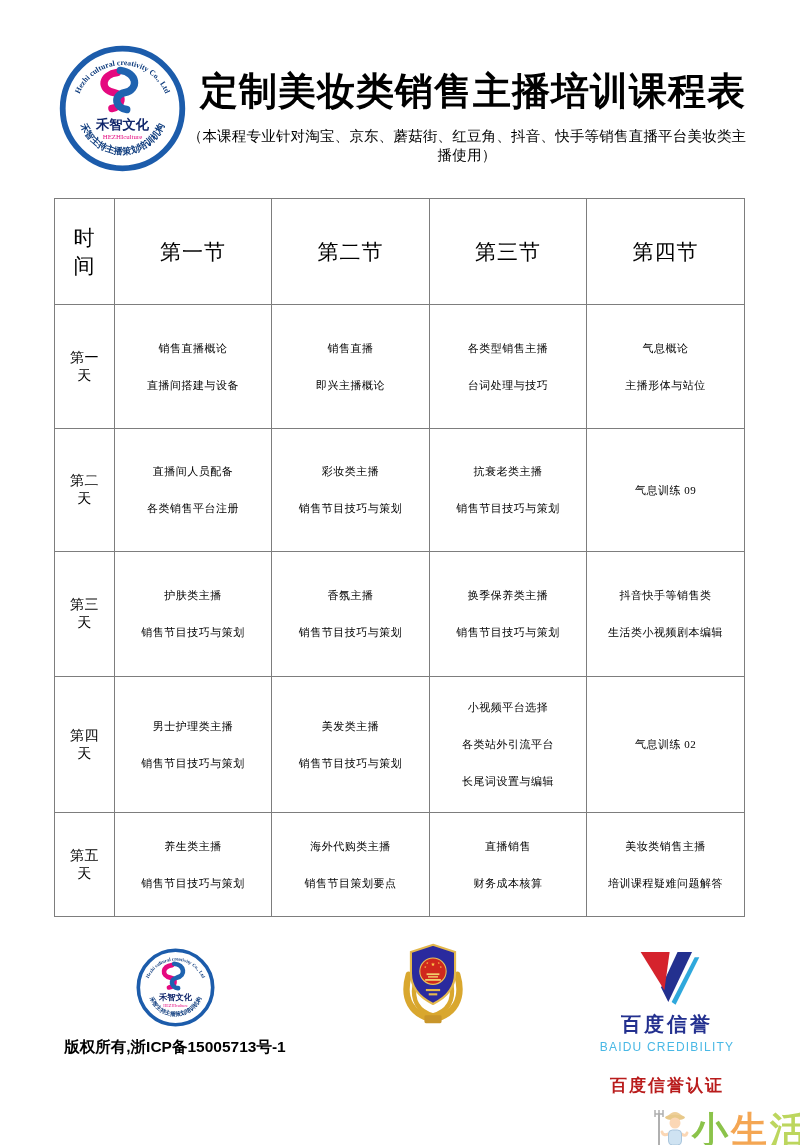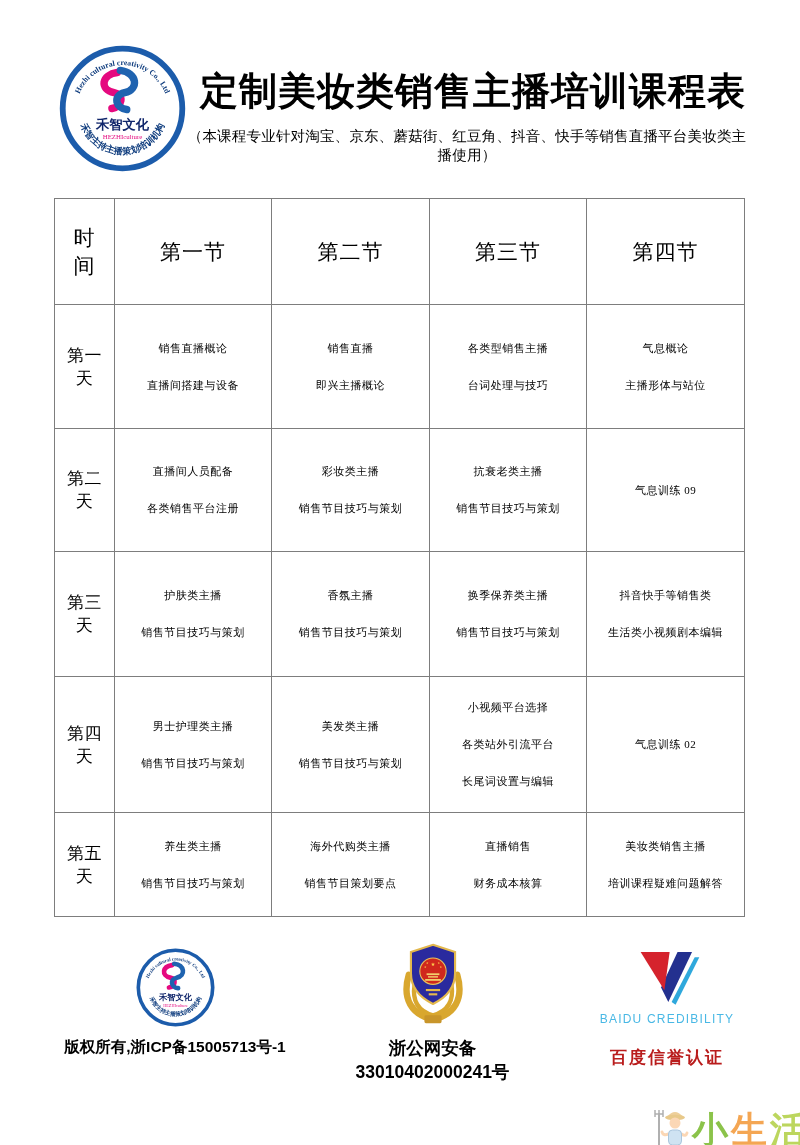--- a/index.html
+++ b/index.html
@@ -17,21 +17,21 @@
                    border-collapse:collapse; table-layout:fixed; }
   .schedule th, .schedule td { border:1px solid #7d7d7d; text-align:center;
                    vertical-align:middle; padding:12px; font-weight:normal; }
   .schedule thead tr { height:106px; }
   .schedule th { font-size:21px; letter-spacing:1px; }
   .schedule tbody tr:nth-child(1){ height:124px; }
   .schedule tbody tr:nth-child(2){ height:123px; }
   .schedule tbody tr:nth-child(3){ height:125px; }
   .schedule tbody tr:nth-child(4){ height:123px; }
   .schedule tbody tr:nth-child(5){ height:104px; }
-  .day-cell { font-size:17px; letter-spacing:0.5px; }
+  .day-cell { font-size:14px; letter-spacing:0.5px; }
   .cell .line { line-height:37px; font-size:11px; letter-spacing:0.5px; }
 
   
   .footer-left  { position:absolute; left:62px;  top:948px; width:226px; text-align:center; }
   .logo-footer  { width:79px; height:79px; }
   .copyright    { margin-top:6px; font-size:15.5px; font-weight:bold;
                   font-family:"Liberation Sans","DejaVu Sans",sans-serif; }
   .footer-center{ position:absolute; left:330px; top:942px; width:205px; text-align:center; }
   .badge-svg    { width:72px; height:84px; }
   .police-filing{ margin-top:6px; font-size:17.5px; font-weight:bold;
@@ -231,29 +231,29 @@
       <text x="42" y="31" font-size="4" fill="#ffd34d" text-anchor="middle">★</text>
       <text x="58" y="31" font-size="4" fill="#ffd34d" text-anchor="middle">★</text>
       <text x="39" y="37" font-size="4" fill="#ffd34d" text-anchor="middle">★</text>
       <text x="61" y="37" font-size="4" fill="#ffd34d" text-anchor="middle">★</text>
       <rect x="41" y="44" width="18" height="2.5" fill="#f2cf6b"></rect>
       <rect x="43" y="48" width="14" height="2" fill="#f2cf6b"></rect>
       <rect x="39" y="52" width="22" height="2.5" fill="#f2cf6b"></rect>
       <rect x="40" y="66" width="20" height="3" fill="#e3b84d"></rect>
       <rect x="44" y="72" width="12" height="3" fill="#e3b84d"></rect>
     </svg>
-    <div class="police-filing">浙公网安备 33010402000241号</div>
   </div>
 
   <div class="footer-right">
     <svg class="baidu-v-svg" viewBox="0 0 100 88">
       <polygon points="66,6 88,6 52,82 41,60" fill="#23308f"></polygon>
       <polygon points="10,6 54,6 46,64" fill="#d5232d"></polygon>
       <polygon points="92,14 99,14 63,86 57,82" fill="#2fa8dc"></polygon>
     </svg>
+    <div class="baidu-title">百度信誉</div>
     <div class="baidu-sub">BAIDU CREDIBILITY</div>
     <div class="baidu-caption">百度信誉认证</div>
   </div>
 
   <div class="watermark">
     <svg class="wm-figure-svg" viewBox="0 0 36 62">
       <line x1="5" y1="8" x2="5" y2="52" stroke="#b0b0b0" stroke-width="2"></line>
       <path d="M1,12 V5 M5,12 V5 M9,12 V5 M1,9 H9" stroke="#b0b0b0" stroke-width="1.5" fill="none"></path>
       <path d="M13,12 Q21,2 29,12 Z" fill="#eecf9a"></path>
       <ellipse cx="21" cy="12.5" rx="10" ry="2.8" fill="#e8c98a"></ellipse>

